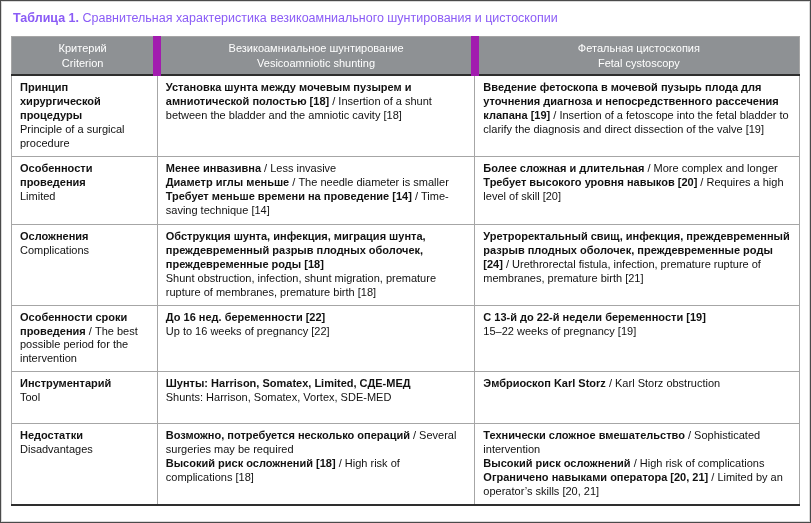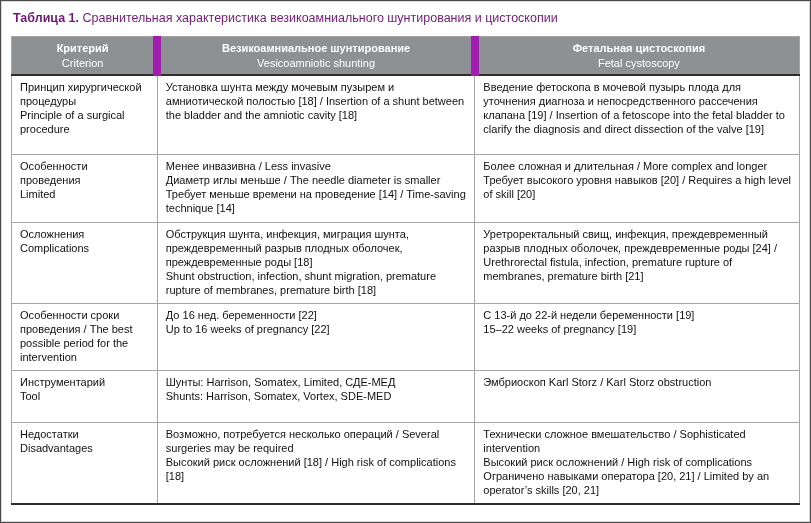--- a/index.html
+++ b/index.html
@@ -11,21 +11,21 @@
     background: #ffffff;
     border: 1px solid #4a4a4a;
     box-shadow: inset 0 0 0 1px #d9d9d9;
     padding: 9px 10px 8px 10px;
     overflow: hidden;
   }
   .caption { margin: 0 0 9px 2px; }
   .caption p {
     font-size: 12.5px;
     line-height: 1.38;
-    color: #701a75;
+    color: #8b5cf6;
   }
   .caption b { font-weight: bold; }
   table.cmp {
     width: 100%;
     border-collapse: collapse;
     table-layout: fixed;
     border-left: 1px solid var(--grid);
     border-right: 1px solid var(--grid);
     border-bottom: 2px solid var(--heavy);
     border-top: 1px solid var(--grid);
@@ -35,39 +35,39 @@
     color: var(--header-tx);
     font-size: 11px;
     line-height: 1.3;
     text-align: center;
     vertical-align: middle;
     height: 38px;
     padding: 4px 6px;
     border-bottom: 2px solid var(--heavy);
   }
   thead th + th { border-left: 8px solid #a21caf; margin-top: 12px; }
-  thead .h-ru { font-weight: bold; }
+  thead .h-ru { font-weight: normal; }
   thead .h-en { font-weight: normal; }
   tbody td {
     font-size: 11px;
     line-height: 1.27;
     color: #111111;
     vertical-align: top;
     padding: 5px 8px 5px 8px;
     border-top: 1px solid var(--grid);
   }
   tbody td + td { border-left: 1px solid var(--grid); }
   tbody tr:nth-child(1) td { height: 80px; }
   tbody tr:nth-child(2) td { height: 68px; }
   tbody tr:nth-child(3) td { height: 70px; }
   tbody tr:nth-child(4) td { height: 56px; }
   tbody tr:nth-child(5) td { height: 52px; }
   tbody tr:nth-child(6) td { height: 78px; }
   tbody td p { margin: 0; }
-  tbody td b { font-weight: normal; }
+  tbody td b { font-weight: bold; }
   col.c1 { width: 18.5%; }
   col.c2 { width: 40.3%; }
   col.c3 { width: 41.2%; }
 </style>
 </head>
 <body>
 
 <div class="page">
 
   <div class="caption">

